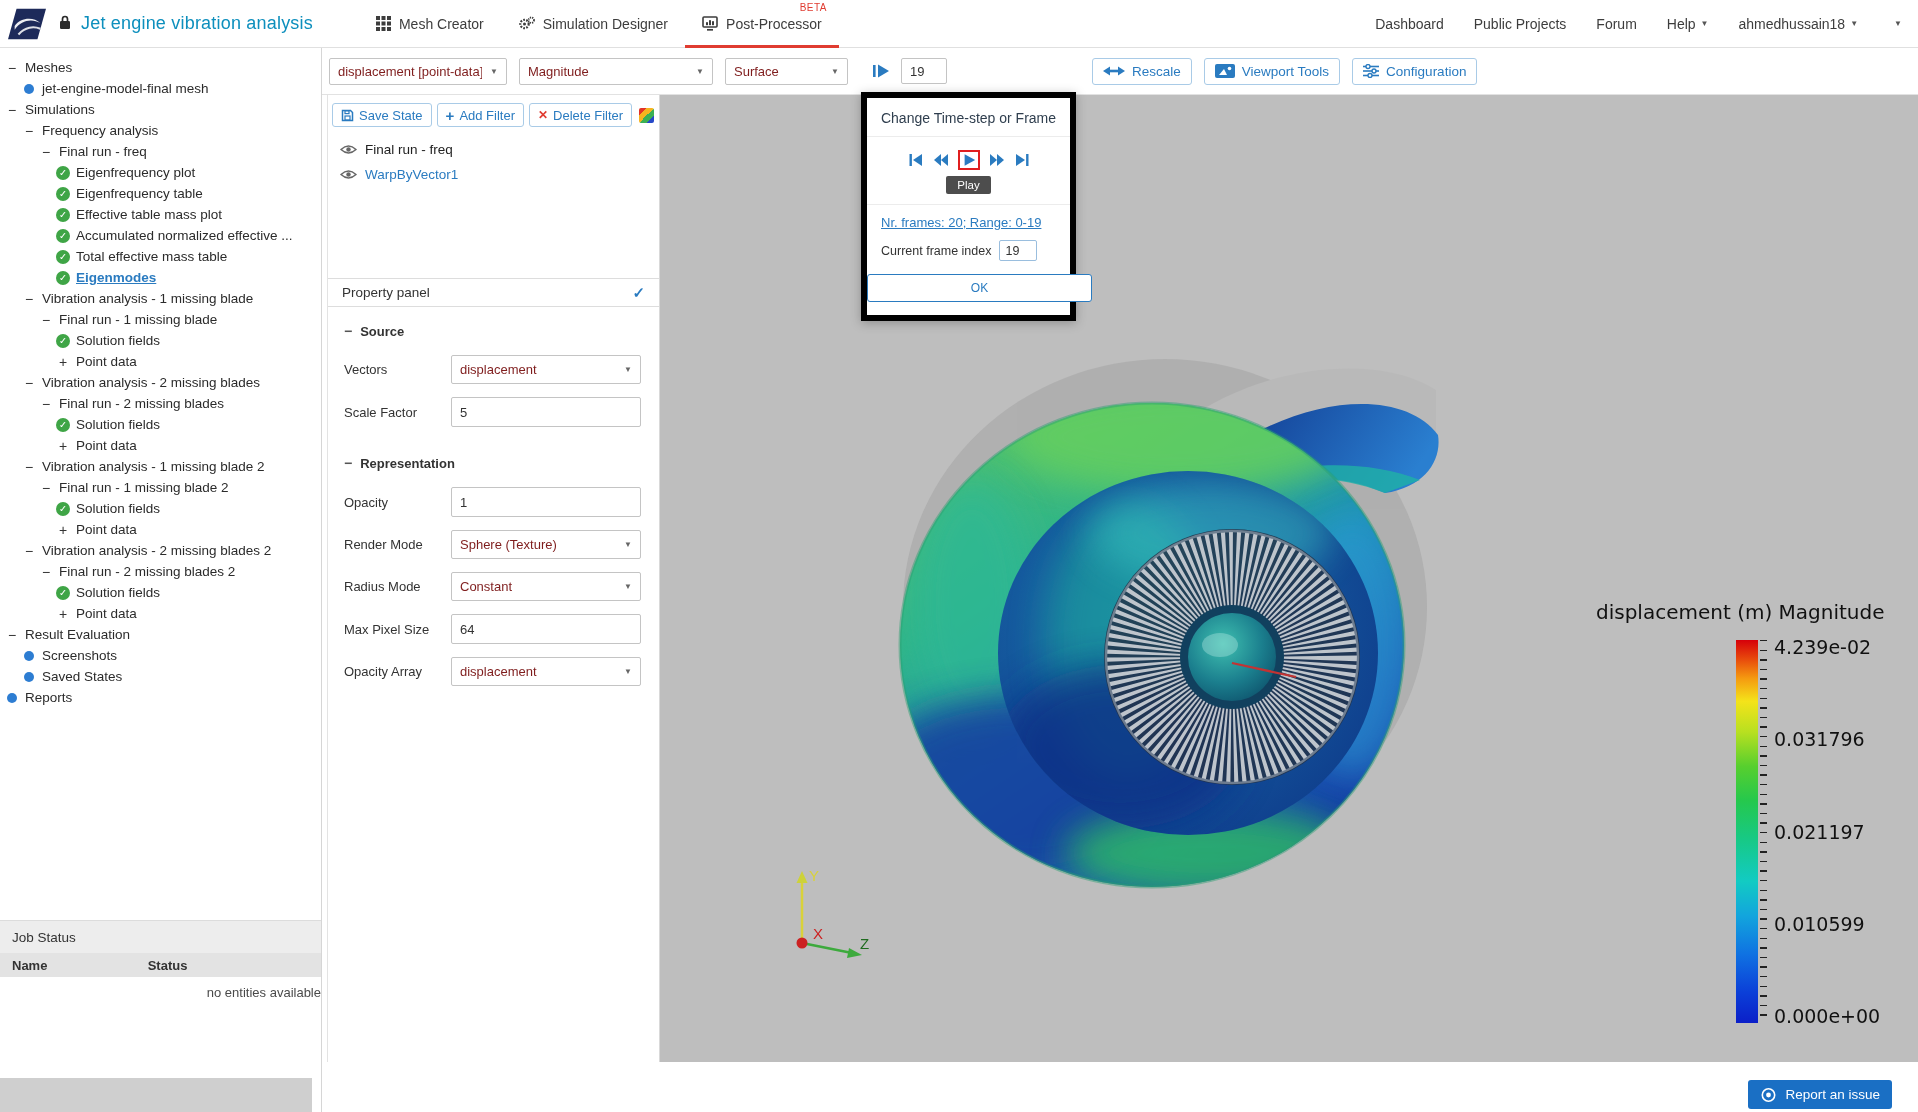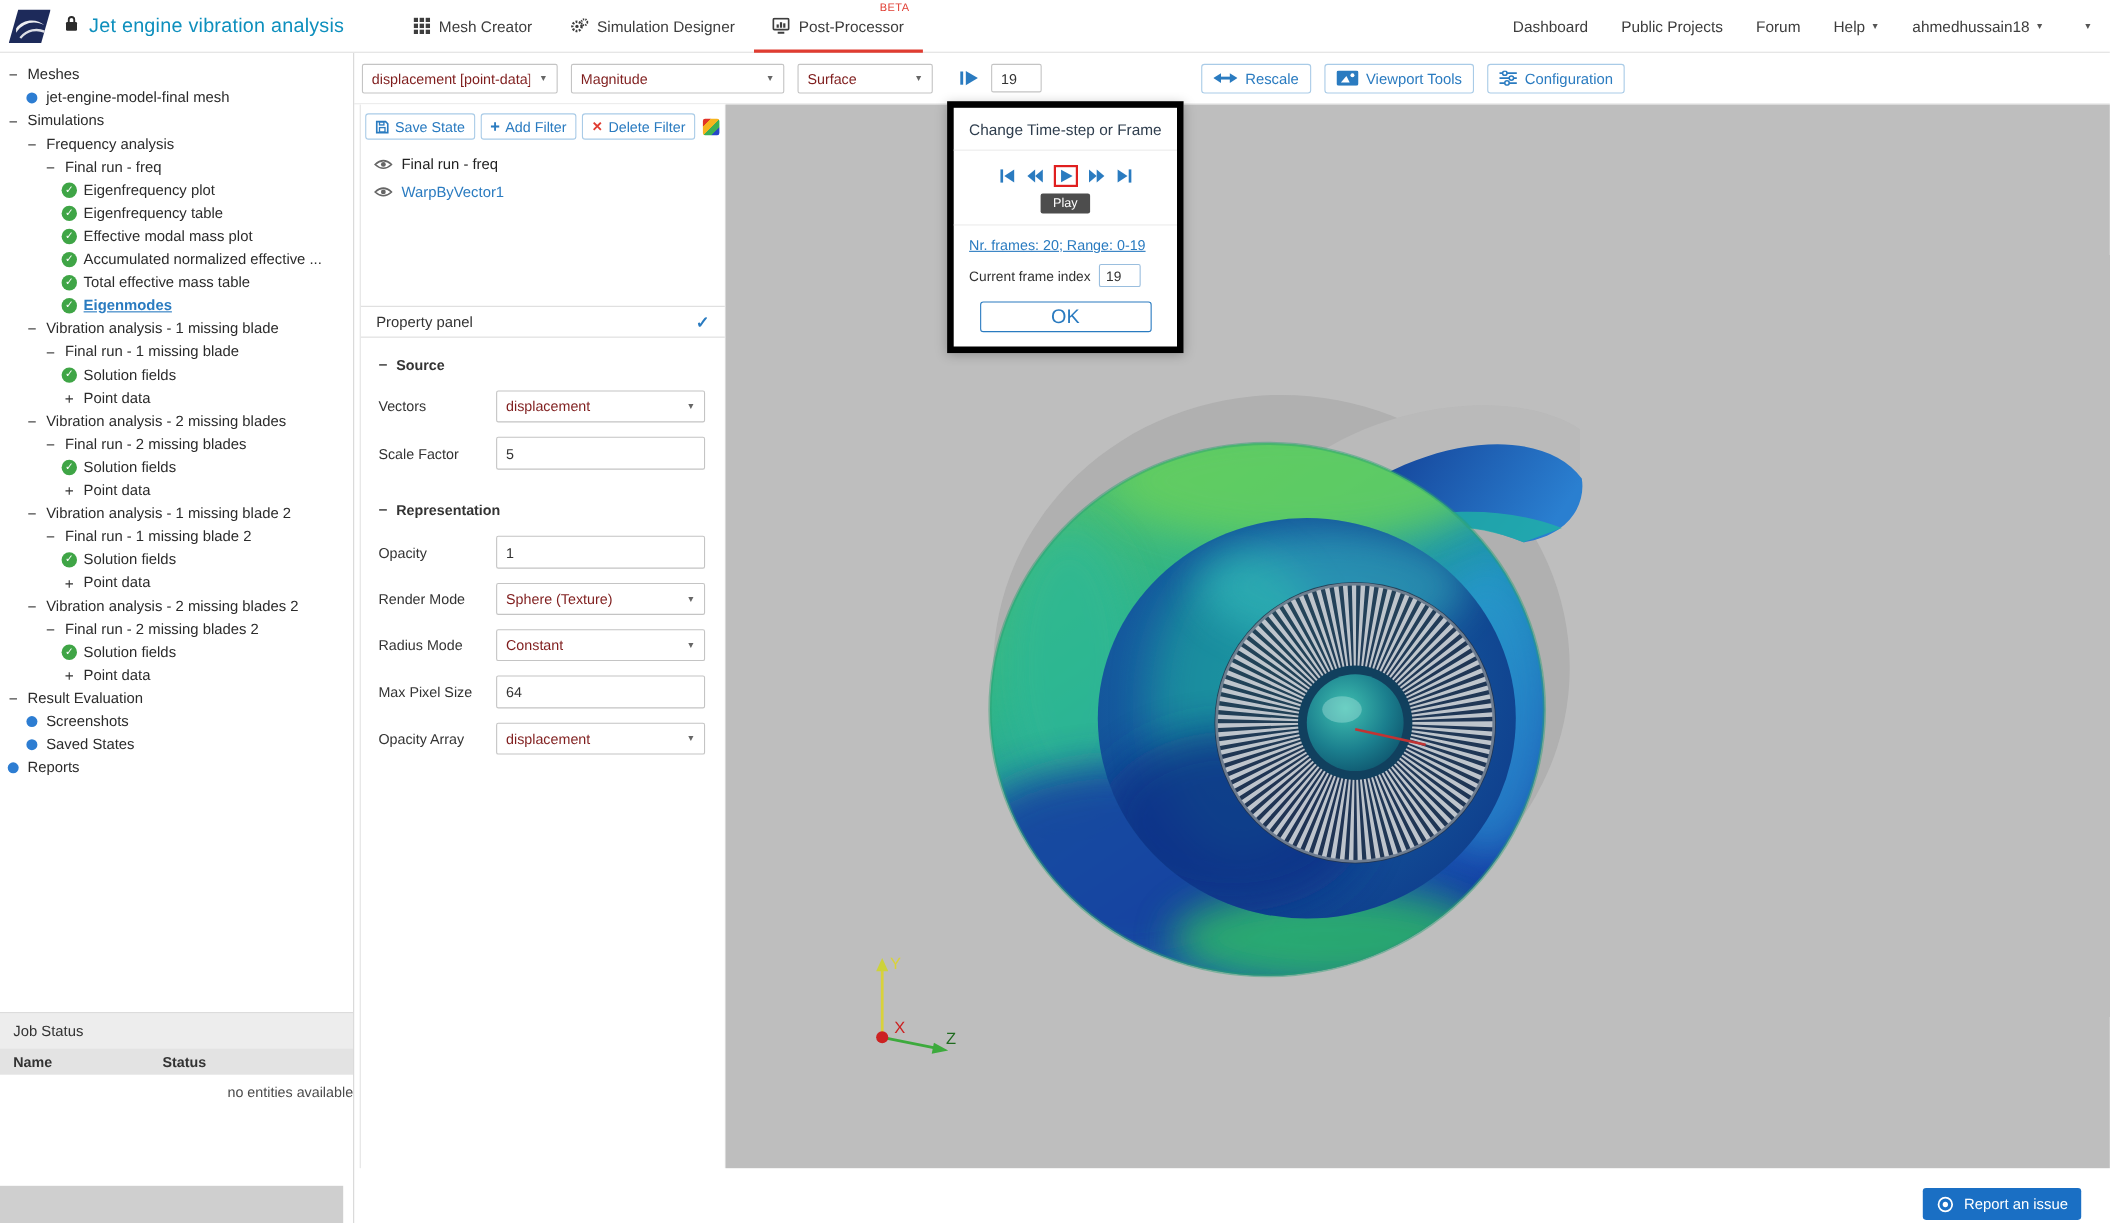--- a/index.html
+++ b/index.html
@@ -116,22 +116,22 @@
   .ts-controls{display:flex;justify-content:center;align-items:center;gap:9px;padding:13px 0 2px}
   .ts-btn{display:flex;align-items:center}
   .ts-btn.play-selected{border:2px solid #e01f1f;padding:1px 2px}
   .ts-tooltip-row{text-align:center;margin-top:3px}
   .ts-tooltip{display:inline-block;background:#4d4d4d;color:#fff;font-size:11.5px;
     padding:3px 11px;border-radius:2px}
   .ts-info{margin-top:10px;border-top:1px solid #ececec;padding:10px 14px 0;font-size:13px;
     color:#2a7bc0;text-decoration:underline;white-space:nowrap}
   .ts-frame-row{display:flex;align-items:center;gap:8px;padding:10px 14px 0;font-size:12.5px;color:#333}
   .ts-frame-input{width:38px;height:21px;border:1px solid #9abede;border-radius:2px;padding-left:5px;font-size:12.5px;color:#333}
-  .ts-ok{display:block;margin:13px auto 13px;width:156px;height:28px;background:#fff;
-    border:1px solid #2a7bc0;border-radius:3px;color:#2a7bc0;font-size:18px}
+  .ts-ok{display:block;margin:13px auto 13px;width:225px;height:28px;background:#fff;
+    border:1px solid #2a7bc0;border-radius:3px;color:#2a7bc0;font-size:12px}
 
   .report-btn{position:absolute;right:26px;bottom:3px;height:29px;display:flex;align-items:center;
     gap:8px;background:#1a6fc4;color:#fff;border:none;border-radius:3px;padding:0 12px;
     font-size:13.5px;z-index:40}
 </style>
 </head>
 <body>
 
 <header class="topbar">
   <span class="logo">
@@ -234,21 +234,21 @@
       <div class="tree-row" style="padding-left: 55px;">
         <span class="ticon check">✓</span>
         <span class="tree-label">Eigenfrequency plot</span>
       </div>
       <div class="tree-row" style="padding-left: 55px;">
         <span class="ticon check">✓</span>
         <span class="tree-label">Eigenfrequency table</span>
       </div>
       <div class="tree-row" style="padding-left: 55px;">
         <span class="ticon check">✓</span>
-        <span class="tree-label">Effective modal mass plot</span>
+        <span class="tree-label">Effective table mass plot</span>
       </div>
       <div class="tree-row" style="padding-left: 55px;">
         <span class="ticon check">✓</span>
         <span class="tree-label">Accumulated normalized effective ...</span>
       </div>
       <div class="tree-row" style="padding-left: 55px;">
         <span class="ticon check">✓</span>
         <span class="tree-label">Total effective mass table</span>
       </div>
       <div class="tree-row selected" style="padding-left: 55px;">
@@ -567,20 +567,34 @@
         <line x1="22" y1="78" x2="22" y2="16" stroke="#d9d23a" stroke-width="2.5"></line>
         <polygon points="22,6 16.5,18 27.5,18" fill="#cdd23a"></polygon>
         <text x="29" y="16" fill="#d9d23a" font-size="15">Y</text>
         <line x1="22" y1="78" x2="72" y2="88" stroke="#3daa3d" stroke-width="2.5"></line>
         <polygon points="82,90 69,83 67,93" fill="#3daa3d"></polygon>
         <text x="80" y="84" fill="#1f6b1f" font-size="15">Z</text>
         <circle cx="22" cy="78" r="5.5" fill="#cc2222"></circle>
         <text x="33" y="74" fill="#cc2222" font-size="15">X</text>
       </svg>
 
+      <div class="legend">
+        <div class="legend-title">displacement (m) Magnitude</div>
+        <div class="legend-row">
+          <div class="colorbar"></div>
+          <div class="ticks"></div>
+          <div class="legend-labels">
+              <span>4.239e-02</span>
+              <span>0.031796</span>
+              <span>0.021197</span>
+              <span>0.010599</span>
+              <span>0.000e+00</span>
+            </div>
+        </div>
+      </div>
     </div>
   </div>
 
   <div class="ts-dialog">
     <div class="ts-title">Change Time-step or Frame</div>
     <div class="ts-controls">
       <span class="ts-btn">
         <svg width="16" height="14" viewBox="0 0 16 14" fill="#2a7bc0">
             <rect x="1.5" y="1" width="2.4" height="12"></rect>
             <polygon points="14,1 14,13 5,7"></polygon>

